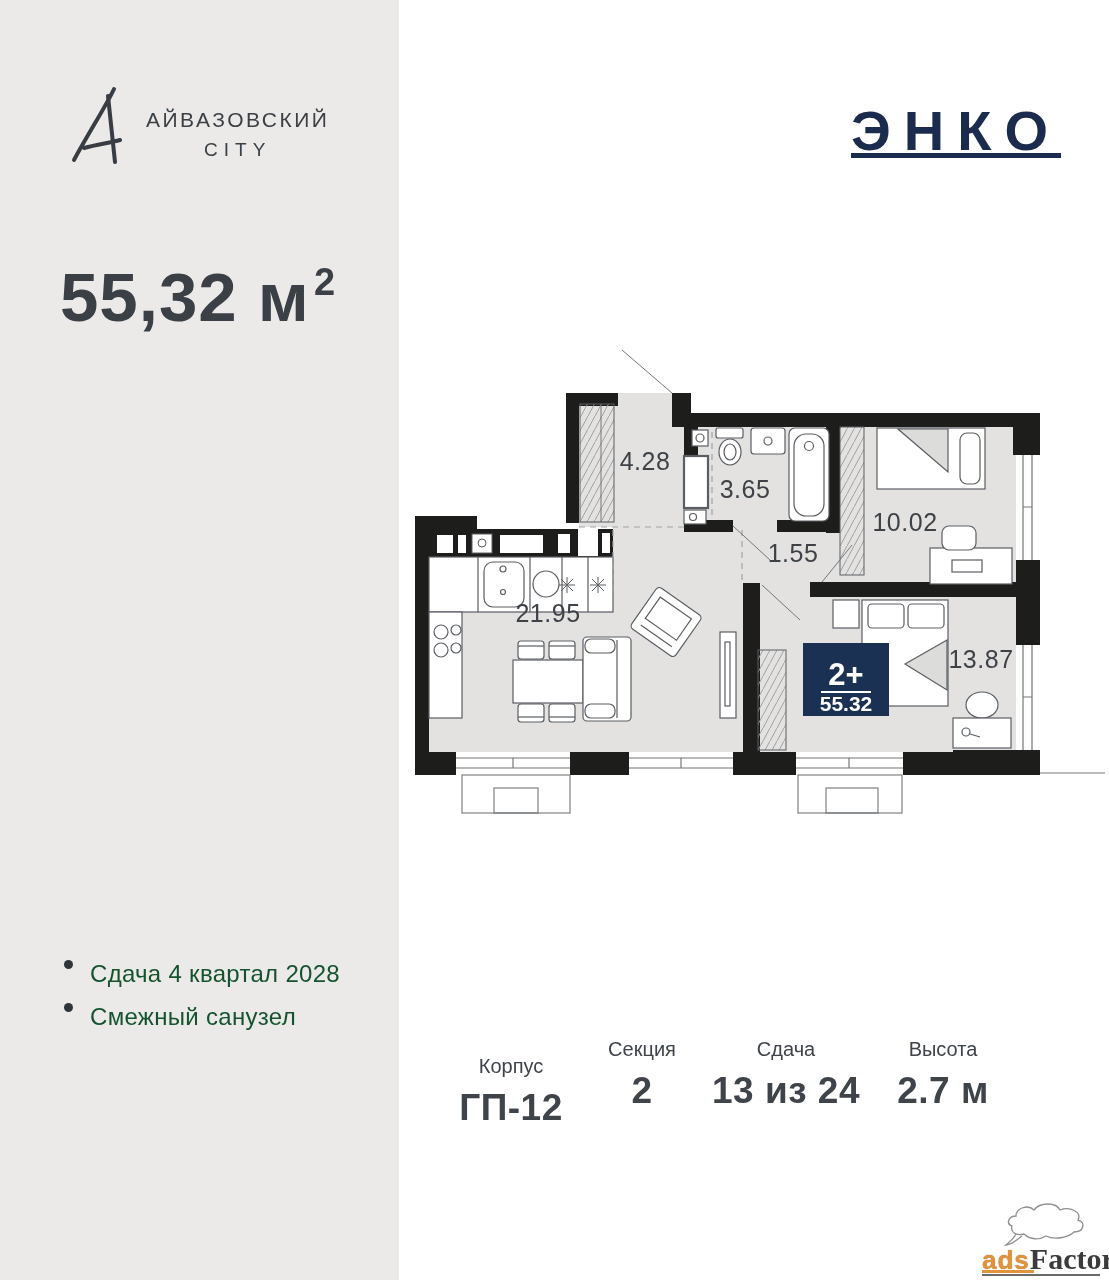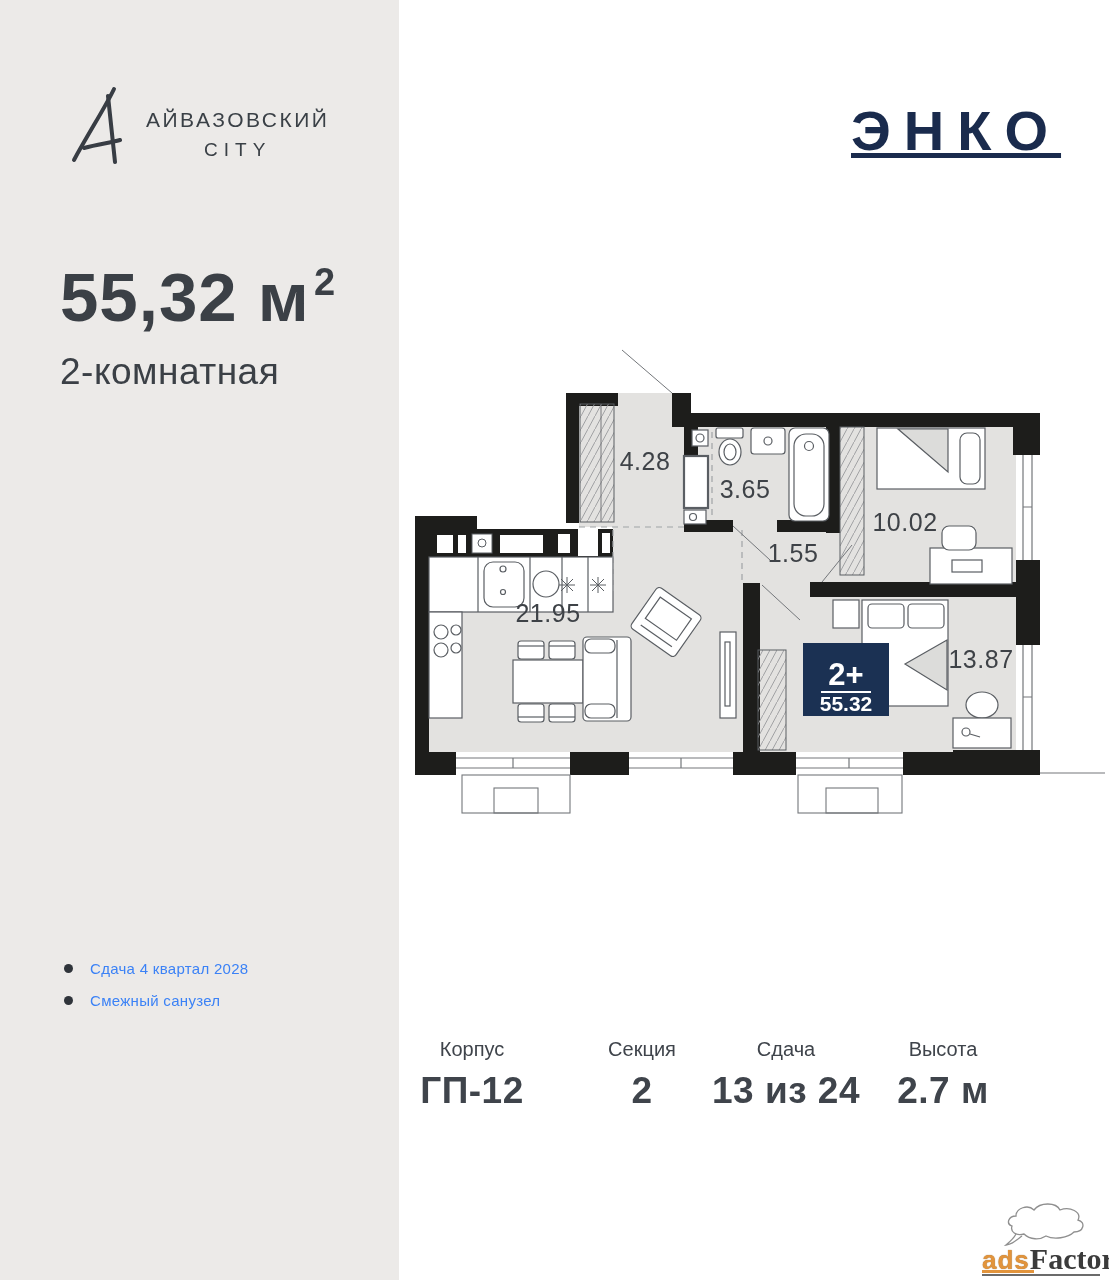--- a/index.html
+++ b/index.html
@@ -18,31 +18,31 @@
   .brand-sub { font-size:19px; letter-spacing:6px; font-weight:500; color:#3A4046; margin-top:7px;text-align:center; }
 
   
   .headline { position:absolute; left:60px; top:258px; }
   .area-line { font-size:69px; font-weight:700; color:#3B4046; letter-spacing:1px; }
   .area-line sup { font-size:38px; font-weight:700; vertical-align:26px; margin-left:4px; }
   .rooms-line { font-size:37px; font-weight:500; color:#3B4046; margin-top:14px; letter-spacing:0.5px; }
 
   
   .features { position:absolute; left:64px; top:960px; list-style:none; }
-  .features li { display:flex; align-items:center; margin-bottom:15px; font-size:15px; font-weight:500; color:#3b82f6; letter-spacing:0.3px; }
+  .features li { display:flex; align-items:flex-start; margin-bottom:15px; font-size:24px; font-weight:500; color:#14532d; letter-spacing:0.3px; }
   .bullet { width:9px; height:9px; border-radius:50%; background:#2F343A; margin-right:17px; flex:0 0 auto; }
 
   
   .enko { position:absolute; left:851px; top:98px; font-size:56px; font-weight:700; letter-spacing:13px; color:#1A2B4D;text-decoration:underline; }
 
   
   .spec { position:absolute; top:1038px; text-align:center; }
   .spec-label { font-size:20px; font-weight:500; color:#3F444B; }
   .spec-value { font-size:37px; font-weight:600; color:#3F444B; margin-top:9px; letter-spacing:0.5px;text-align:center; }
-  .spec1 { left:402px; width:140px; }
+  .spec1 { left:441px; width:140px;margin-top:17px; }
   .spec2 { left:572px; width:140px; }
   .spec3 { left:696px; width:180px; }
   .spec4 { left:863px; width:160px; }
 
   
   .plan { position:absolute; left:412px; top:345px; }
   .plan text { font-family:"Liberation Sans", sans-serif; }
   .room-label { font-size:25px; fill:#3E4247; letter-spacing:0.5px; }
   .badge-big { font-size:31px; font-weight:700; fill:#ffffff; }
   .badge-small { font-size:21px; font-weight:700; fill:#ffffff; }
@@ -72,21 +72,20 @@
   <div class="brand-text">
     <div class="brand-project">АЙВАЗОВСКИЙ</div>
     <div class="brand-sub">CITY</div>
   </div>
 </div>
 
 <div class="enko">ЭНКО</div>
 
 <div class="headline">
   <div class="area-line"><span>55,32 м</span><sup>2</sup></div>
-  <div class="rooms-line">2-комнатная</div>
 </div>
 
 <ul class="features">
   <li>
       <span class="bullet"></span>
       <span>Сдача 4 квартал 2028</span>
     </li>
   <li>
       <span class="bullet"></span>
       <span>Смежный санузел</span>

